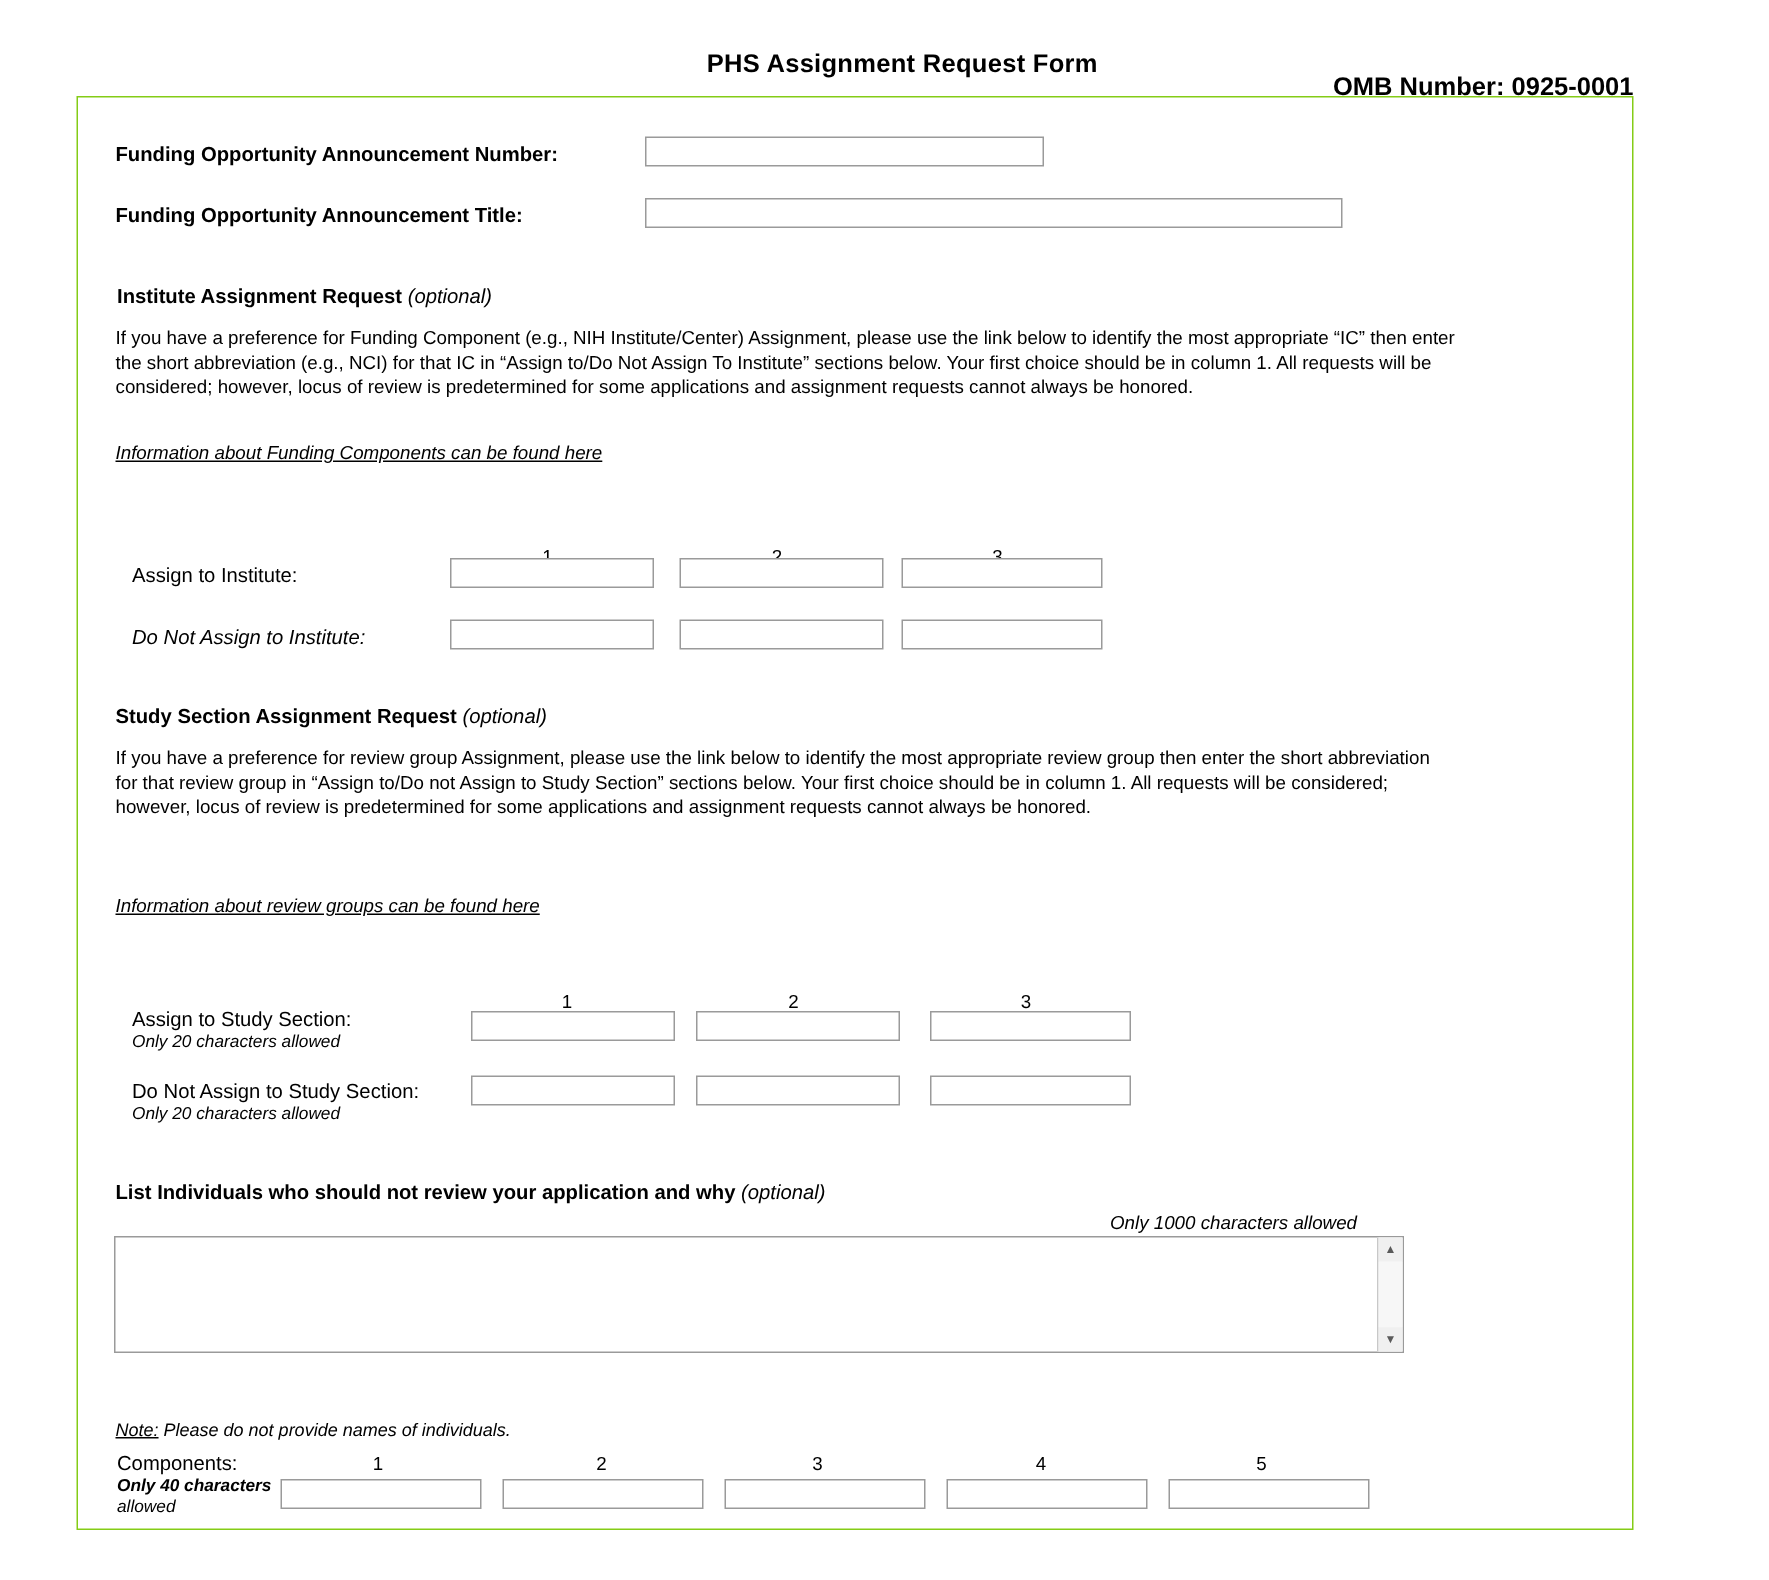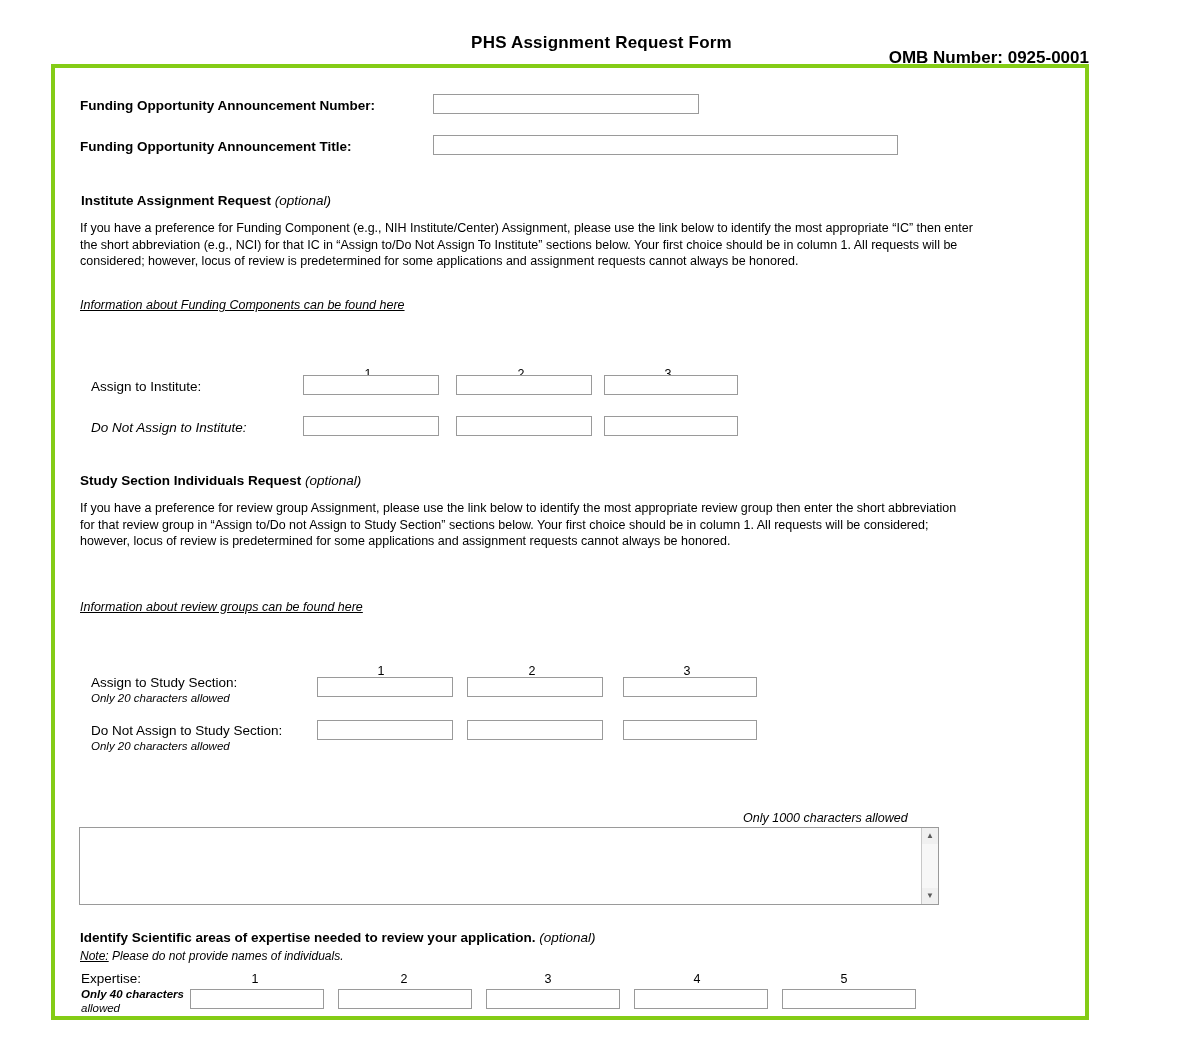--- a/index.html
+++ b/index.html
@@ -29,21 +29,21 @@
     right: 90px;
     font-size: 17px;
     font-weight: bold;
   }
   .form-box {
     position: absolute;
     left: 51px;
     top: 64px;
     width: 1038px;
     height: 956px;
-    border: 4px solid #84cc16;
+    border: 1px solid #84cc16;
     box-sizing: border-box;
     background: #fff;
   }
   .inner {
     position: relative;
     width: 100%;
     height: 100%;
   }
   .abs { position: absolute; }
 
@@ -163,21 +163,21 @@
     <input class="txt abs" style="left: 248px; top: 307px; width: 136px;" value="">
     <input class="txt abs" style="left: 401px; top: 307px; width: 136px;" value="">
     <input class="txt abs" style="left: 549px; top: 307px; width: 134px;" value="">
 
     <div class="abs lbl-normal" style="left:36px; top:352px;font-style:italic;">Do Not Assign to Institute:</div>
     <input class="txt abs" style="left: 248px; top: 348px; width: 136px;" value="">
     <input class="txt abs" style="left: 401px; top: 348px; width: 136px;" value="">
     <input class="txt abs" style="left: 549px; top: 348px; width: 134px;" value="">
 
     <div class="abs section-head" style="left:25px; top:405px;">
-      <span>Study Section Individuals Request</span>
+      <span>Study Section Assignment Request</span>
       <span class="opt">(optional)</span>
     </div>
     <div class="abs para" style="left:25px; top:432px; width:890px;">If you have a preference for review group Assignment, please use the link below to identify the most appropriate review group then enter the short abbreviation  for that review group in “Assign to/Do not Assign to Study Section” sections below.  Your first choice should be in column 1.  All requests will be considered; however, locus of review is predetermined for some applications and assignment requests cannot always be honored.</div>
     <div class="abs link" style="left:25px; top:532px;">Information about review groups can be found here</div>
 
     <div class="abs colnum" style="left:306px; top:596px;">1</div>
     <div class="abs colnum" style="left:457px; top:596px;">2</div>
     <div class="abs colnum" style="left:612px; top:596px;">3</div>
 
     <div class="abs lbl-normal" style="left:36px; top:607px;">Assign to Study Section:</div>
@@ -185,40 +185,40 @@
     <input class="txt abs" style="left: 262px; top: 609px; width: 136px;" value="">
     <input class="txt abs" style="left: 412px; top: 609px; width: 136px;" value="">
     <input class="txt abs" style="left: 568px; top: 609px; width: 134px;" value="">
 
     <div class="abs lbl-normal" style="left:36px; top:655px;">Do Not Assign to Study Section:</div>
     <div class="abs small-ital" style="left:36px; top:672px;">Only 20 characters allowed</div>
     <input class="txt abs" style="left: 262px; top: 652px; width: 136px;" value="">
     <input class="txt abs" style="left: 412px; top: 652px; width: 136px;" value="">
     <input class="txt abs" style="left: 568px; top: 652px; width: 134px;" value="">
 
+    <div class="abs section-head" style="left:25px; top:722px;">
+      <span>List Individuals who should not review your application and why</span>
+      <span class="opt">(optional)</span>
+    </div>
     <div class="abs small-ital" style="left:688px; top:743px; font-size:12.5px;">Only 1000 characters allowed</div>
 
     <div class="ta-wrap" style="left:24px; top:759px; width:860px; height:78px;">
       <textarea style=""></textarea>
       <div class="scrollbar">
         <div class="sb-btn">▲</div>
         <div class="sb-track"></div>
         <div class="sb-btn">▼</div>
       </div>
     </div>
 
-    <div class="abs section-head" style="left:25px; top:862px;">
-      <span>Identify Scientific areas of expertise needed to review your application.</span>
-      <span class="opt">(optional)</span>
-    </div>
     <div class="abs" style="left:25px; top:881px; font-size:12px; font-style:italic;text-align:center;">
       <span class="note-u">Note:</span><span> Please do not provide names of individuals.</span>
     </div>
 
-    <div class="abs lbl-normal" style="left:26px; top:903px;">Expertise:</div>
+    <div class="abs lbl-normal" style="left:26px; top:903px;">Components:</div>
     <div class="abs small-ital" style="left:26px; top:920px;font-weight:bold;">Only 40 characters</div>
     <div class="abs small-ital" style="left:26px; top:934px;">allowed</div>
 
     <div class="abs colnum" style="left:180px; top:904px;">1</div>
     <div class="abs colnum" style="left:329px; top:904px;">2</div>
     <div class="abs colnum" style="left:473px; top:904px;">3</div>
     <div class="abs colnum" style="left:622px; top:904px;">4</div>
     <div class="abs colnum" style="left:769px; top:904px;">5</div>
 
     <input class="txt abs" style="left: 135px; top: 921px; width: 134px;" value="">

